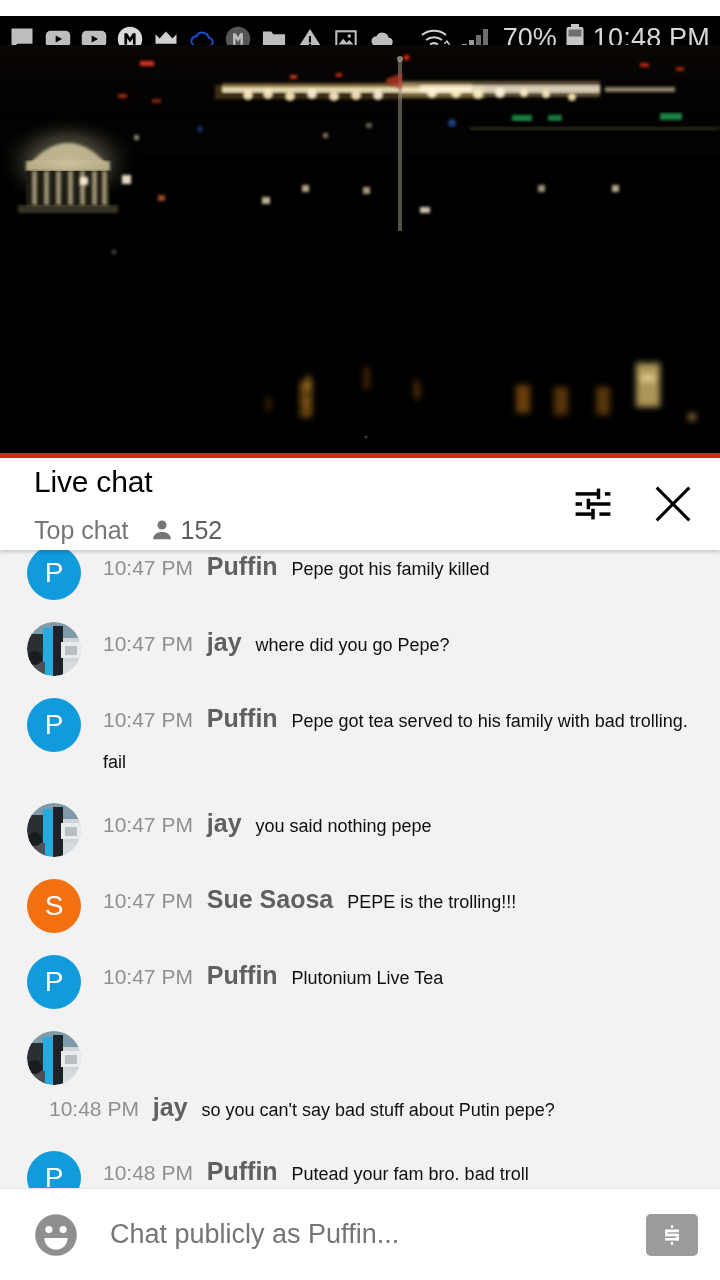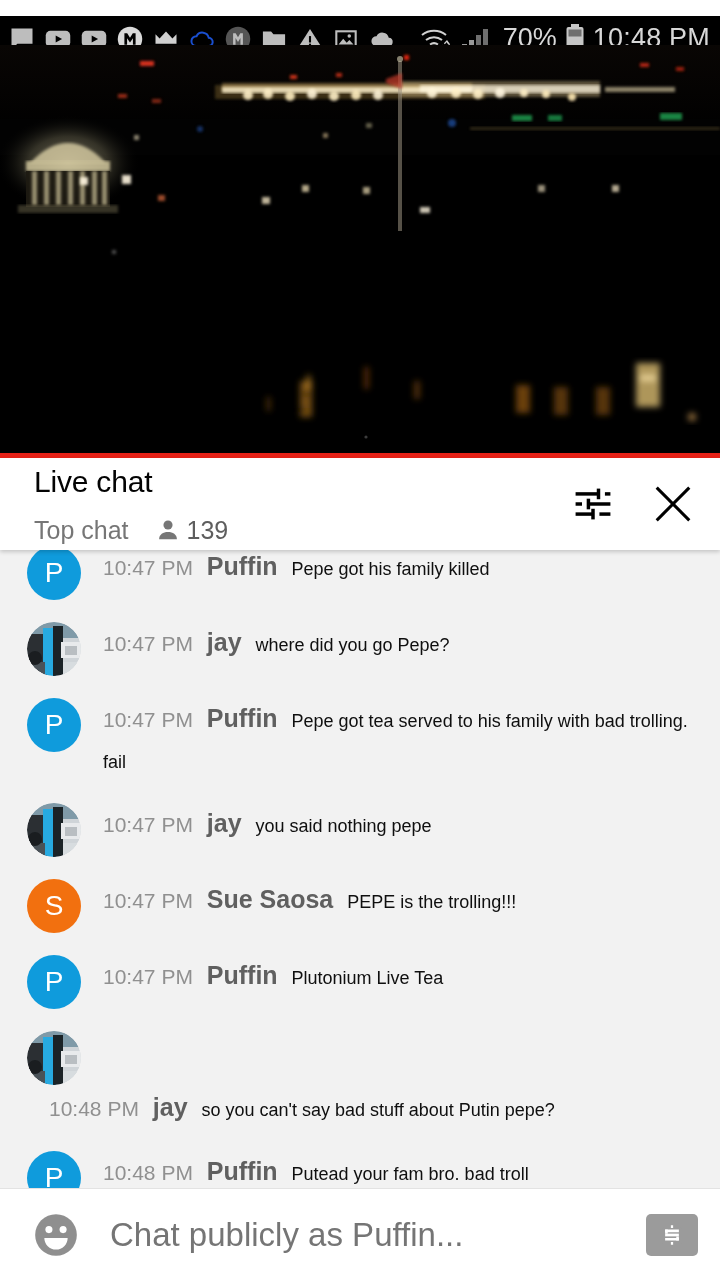--- a/index.html
+++ b/index.html
@@ -56,21 +56,21 @@
     padding: 0 16px 0 34px;
     box-shadow: 0 2px 4px rgba(0,0,0,.18);
     z-index: 5;
   }
   .ch-titles { flex: 1; }
   .ch-title {
     font-size: 30px; color: #030303; line-height: 36px;
     font-weight: 400; letter-spacing: -.2px;
   }
   .ch-sub {
-    display: flex; align-items: flex-end; gap: 16px;
+    display: flex; align-items: flex-end; gap: 10px;
     margin-top: 16px;
   }
   .ch-subtitle { font-size: 25px; color: #767676; line-height: 29px; }
   .ch-viewers { display: flex; align-items: center; gap: 6px; margin-left: 10px; }
   .ch-count { font-size: 25px; color: #5e5e5e; }
   .ch-btn {
     width: 62px; height: 62px;
     display: flex; align-items: center; justify-content: center;
   }
 
@@ -113,21 +113,21 @@
     display: flex; align-items: center;
     padding: 0 22px 0 28px;
     border-top: 1px solid #e3e3e3;
   }
   .emoji-btn {
     width: 56px; height: 56px; flex: 0 0 56px;
     display: flex; align-items: center; justify-content: center;
   }
   .input-field {
     flex: 1; margin-left: 26px;
-    font-size: 33px; color: #1d4ed8;
+    font-size: 27px; color: #1d4ed8;
     background: transparent; border: none; outline: none;
     font-family: "Liberation Sans", sans-serif;
   }
   .superchat-btn {
     width: 52px; height: 42px; border-radius: 5px;
     background: #9b9b9b;
     display: flex; align-items: center; justify-content: center;
     flex: 0 0 52px;
   }
 </style>
@@ -361,21 +361,21 @@
   <div class="chat-header">
     <div class="ch-titles">
       <div class="ch-title">Live chat</div>
       <div class="ch-sub">
         <span class="ch-subtitle">Top chat</span>
         <span class="ch-viewers">
           <svg width="26" height="26" viewBox="0 0 24 24">
             <circle cx="12" cy="7.4" r="4.2" fill="#767676"></circle>
             <path fill="#767676" d="M3.8 20.5c0-4.2 3.7-6.6 8.2-6.6s8.2 2.4 8.2 6.6z"></path>
           </svg>
-          <span class="ch-count">139</span>
+          <span class="ch-count">152</span>
         </span>
       </div>
     </div>
 
     <div class="ch-btn">
       <svg width="44" height="44" viewBox="0 0 24 24">
         <g stroke="#000" stroke-width="1.9" stroke-linecap="butt">
           <line x1="2.5" y1="6.5" x2="15" y2="6.5"></line>
           <line x1="18.5" y1="6.5" x2="21.5" y2="6.5"></line>
           <line x1="2.5" y1="12" x2="6" y2="12"></line>

